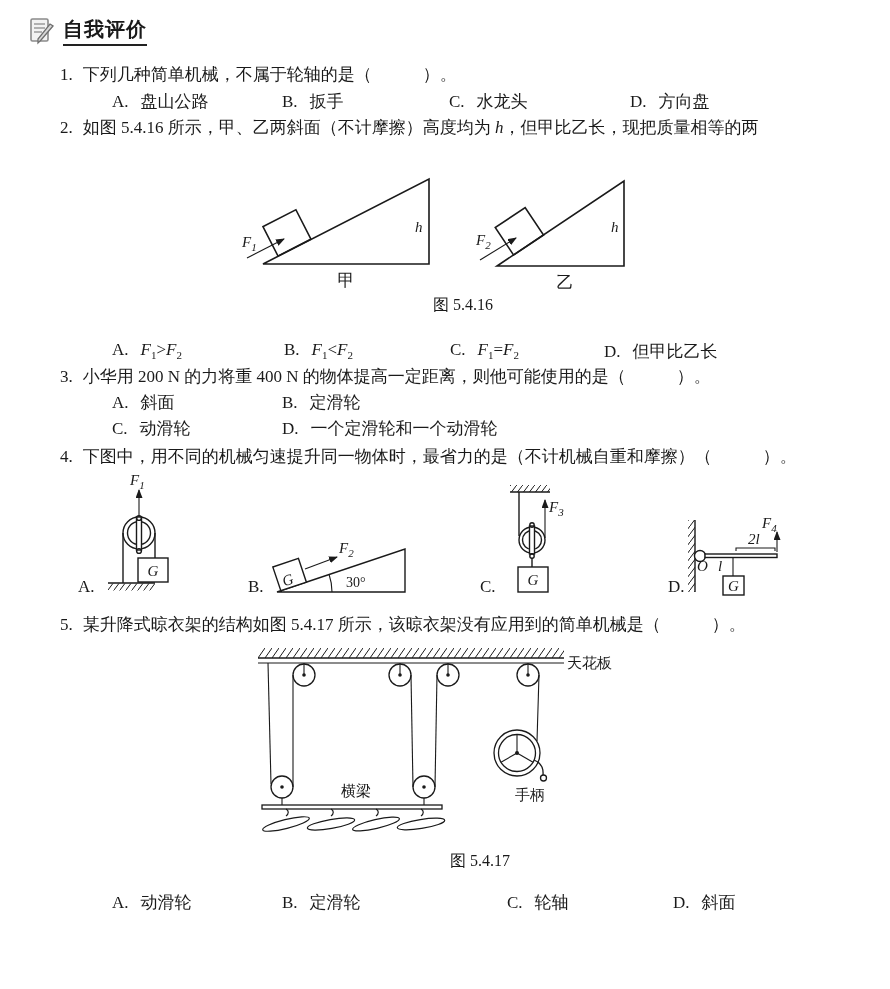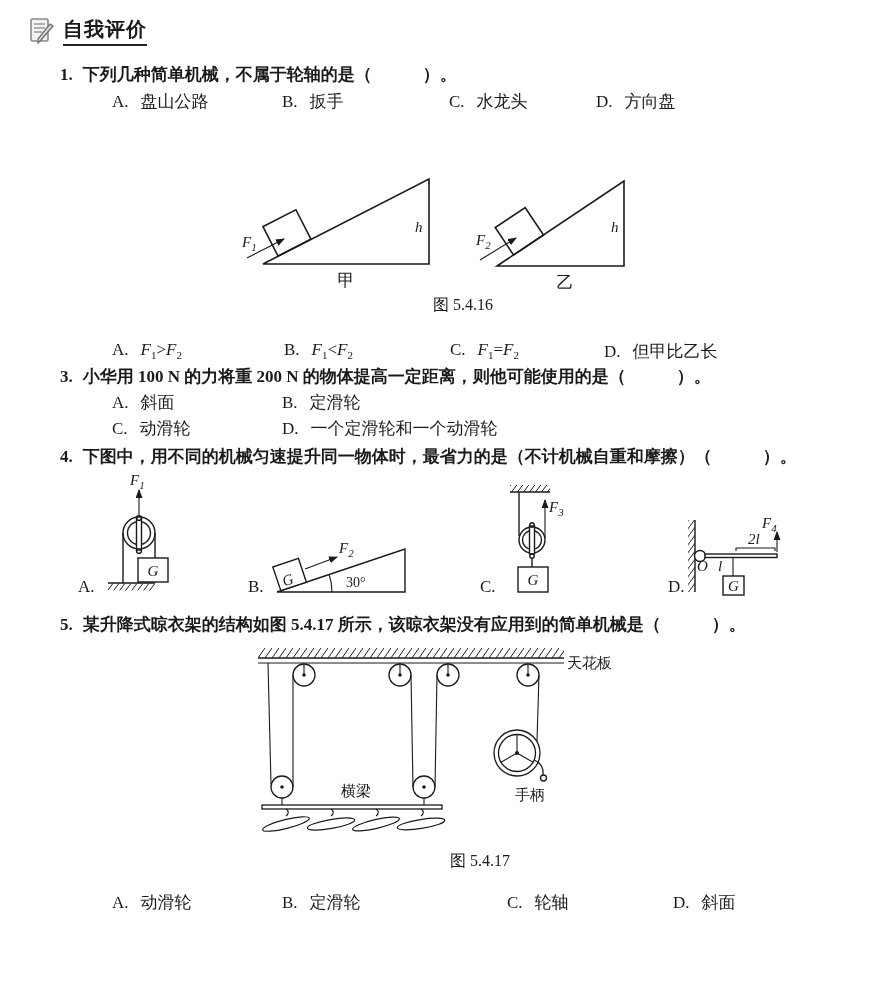--- a/index.html
+++ b/index.html
@@ -1,18 +1,18 @@
 <!DOCTYPE html>
 <html><head>
 <meta charset="utf-8">
 <style>
   html,body{margin:0;padding:0;background:#fff;}
   #page{position:relative;width:890px;height:989px;background:#ffffff;overflow:hidden;
         font-family:"Liberation Serif","DejaVu Serif",serif;color:#1a1a1a;border-radius:16px;}
-  .line{position:absolute;font-size:17px;white-space:nowrap;font-weight:bold;}
+  .line{position:absolute;font-size:17px;white-space:nowrap;}
   .qnum{display:inline-block;margin-right:10px;}
   .opt{position:absolute;white-space:nowrap;font-size:17px;margin-left:24px;}
   .opt-label{display:inline-block;margin-right:12px;}
   .var{font-style:italic;font-family:"Liberation Serif","DejaVu Serif",serif;}
   sub{font-size:11px;}
   .caption{position:absolute;font-size:16px;text-align:right;}
   .hdr{position:absolute;top:16px;left:28px;display:flex;align-items:center;gap:5px;}
   .hdr-title{font-family:"Liberation Sans","DejaVu Sans",sans-serif;font-weight:700;font-size:20px;
              border-bottom:2px solid #222;padding-bottom:1px;letter-spacing:1px;}
   svg{position:absolute;overflow:visible;}
@@ -37,22 +37,25 @@
     </svg>
     <span class="hdr-title">自我评价</span>
   </div>
 
   <div class="line" style="top:63px;left:60px">
     <span class="qnum">1.</span><span>下列几种简单机械，不属于轮轴的是（　　　）。</span>
   </div>
   <div class="opt" style="top:90px;left:88px"><span class="opt-label">A.</span><span>盘山公路</span></div>
   <div class="opt" style="top:90px;left:258px"><span class="opt-label">B.</span><span>扳手</span></div>
   <div class="opt" style="top:90px;left:425px"><span class="opt-label">C.</span><span>水龙头</span></div>
-  <div class="opt" style="top:90px;left:572px"><span class="opt-label">D.</span><span>方向盘</span></div>
-
+  <div class="opt" style="top:90px;left:606px"><span class="opt-label">D.</span><span>方向盘</span></div>
+
+  <div class="line" style="top:116px;left:60px">
+    <span class="qnum">2.</span><span>如图 5.4.16 所示，甲、乙两斜面（不计摩擦）高度均为 </span><span class="var">h</span><span>，但甲比乙长，现把质量相等的两</span>
+  </div>
 
   <svg style="top:174px;left:230px" width="420" height="122" viewBox="0 0 420 122">
     <defs>
       <marker id="ar1" markerUnits="userSpaceOnUse" markerWidth="9" markerHeight="7" refX="8" refY="3.5" orient="auto">
         <polygon points="0,0 9,3.5 0,7" fill="#1a1a1a"></polygon>
       </marker>
     </defs>
     <g stroke="#1a1a1a" stroke-width="1.6" fill="none">
 
       <polygon points="33,90 199,90 199,5"></polygon>
@@ -75,21 +78,21 @@
     <text class="slabel" x="335" y="114" text-anchor="middle">乙</text>
   </svg>
   <div class="caption" style="top:295px;left:313px;width:180px">图 5.4.16</div>
 
   <div class="opt" style="top:340px;left:88px"><span class="opt-label">A.</span><span class="var">F</span><sub>1</sub><span>&gt;</span><span class="var">F</span><sub>2</sub></div>
   <div class="opt" style="top:340px;left:260px"><span class="opt-label">B.</span><span class="var">F</span><sub>1</sub><span>&lt;</span><span class="var">F</span><sub>2</sub></div>
   <div class="opt" style="top:340px;left:426px"><span class="opt-label">C.</span><span class="var">F</span><sub>1</sub><span>=</span><span class="var">F</span><sub>2</sub></div>
   <div class="opt" style="top:340px;left:580px"><span class="opt-label">D.</span><span>但甲比乙长</span></div>
 
   <div class="line" style="top:365px;left:60px">
-    <span class="qnum">3.</span><span>小华用 100 N 的力将重 200 N 的物体提高一定距离，则他可能使用的是（　　　）。</span>
+    <span class="qnum">3.</span><span>小华用 200 N 的力将重 400 N 的物体提高一定距离，则他可能使用的是（　　　）。</span>
   </div>
   <div class="opt" style="top:391px;left:88px"><span class="opt-label">A.</span><span>斜面</span></div>
   <div class="opt" style="top:391px;left:258px"><span class="opt-label">B.</span><span>定滑轮</span></div>
   <div class="opt" style="top:417px;left:88px"><span class="opt-label">C.</span><span>动滑轮</span></div>
   <div class="opt" style="top:417px;left:258px"><span class="opt-label">D.</span><span>一个定滑轮和一个动滑轮</span></div>
 
   <div class="line" style="top:445px;left:60px">
     <span class="qnum">4.</span><span>下图中，用不同的机械匀速提升同一物体时，最省力的是（不计机械自重和摩擦）（　　　）。</span>
   </div>
 

